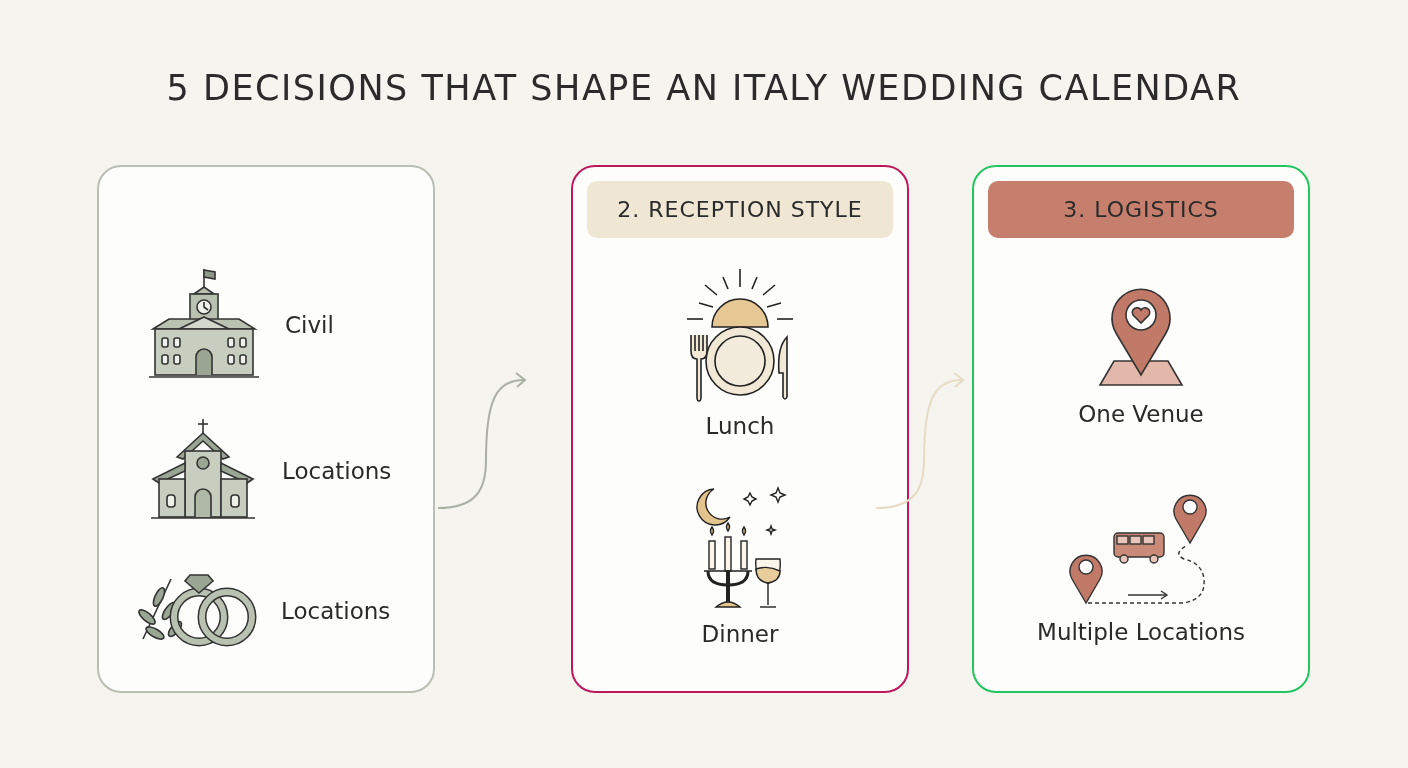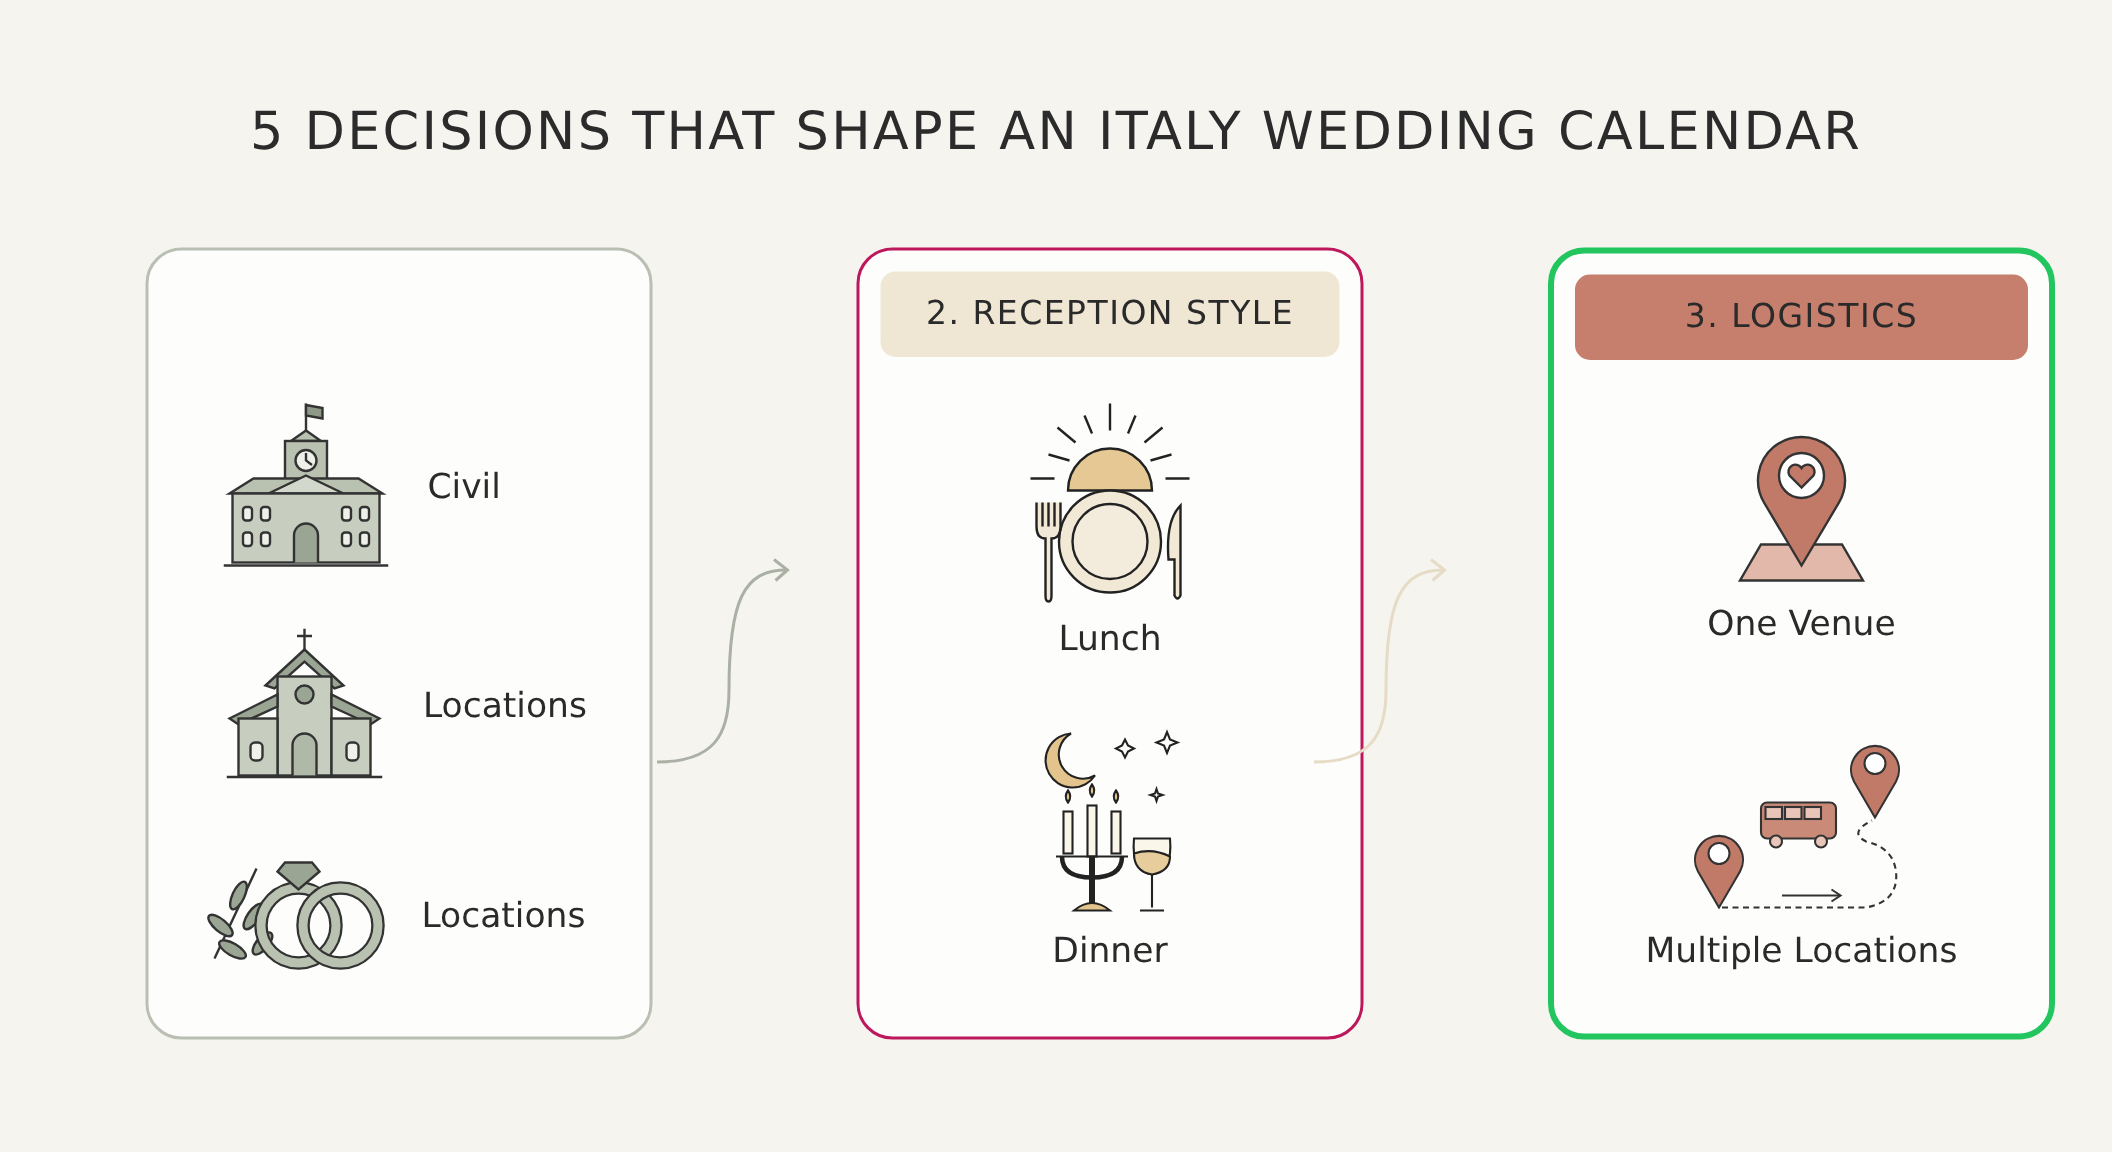--- a/index.html
+++ b/index.html
@@ -1,21 +1,21 @@
 <!DOCTYPE html>
 <html><head>
 <meta charset="utf-8">
 <style>
   html,body{margin:0;padding:0;}
   body{width:1408px;height:768px;background:#f5f4ef;font-family:"DejaVu Sans","Liberation Sans",sans-serif;color:#2a2a2a;position:relative;overflow:hidden;}
   .title{position:absolute;top:68px;left:0;width:1408px;text-align:center;font-size:35px;letter-spacing:1.5px;color:#2b2b2b;font-weight:normal;}
   .card{position:absolute;top:165px;width:338px;height:528px;background:#fdfdfc;border-radius:24px;box-sizing:border-box;}
   .c1{left:97px;border:2px solid #b9bfb3;}
   .c2{left:535px;border:2px solid #be185d;margin-left:36px;}
-  .c3{left:1032px;border:4px solid #22c55e;}
+  .c3{left:972px;border:2px solid #22c55e;}
   .hdr{position:absolute;top:14px;left:14px;right:14px;height:57px;border-radius:10px;display:flex;align-items:center;justify-content:center;font-size:22px;letter-spacing:1px;color:#2a2a2a;}
   .c1 .hdr{background:#a7b19f;}
   .c2 .hdr{background:#efe7d4;}
   .c3 .hdr{background:#c77f6d;}
   .row{position:absolute;display:flex;align-items:center;}
   .row .lbl{font-size:23px;color:#2a2a2a;}
   .col{position:absolute;left:0;width:100%;display:flex;flex-direction:column;align-items:center;}
   .col .lbl{font-size:23px;color:#2a2a2a;margin-top:6px;}
   svg{display:block;}
   .connector{position:absolute;}

